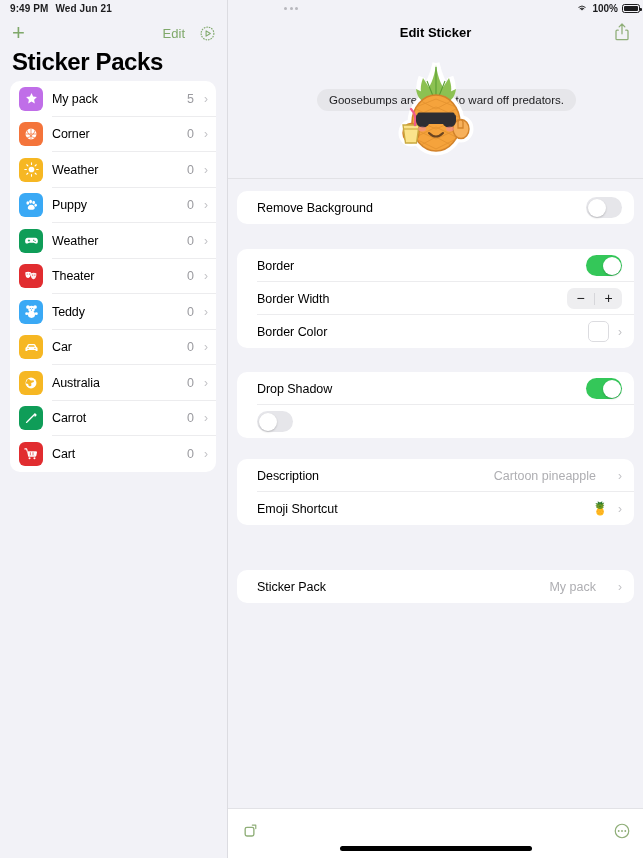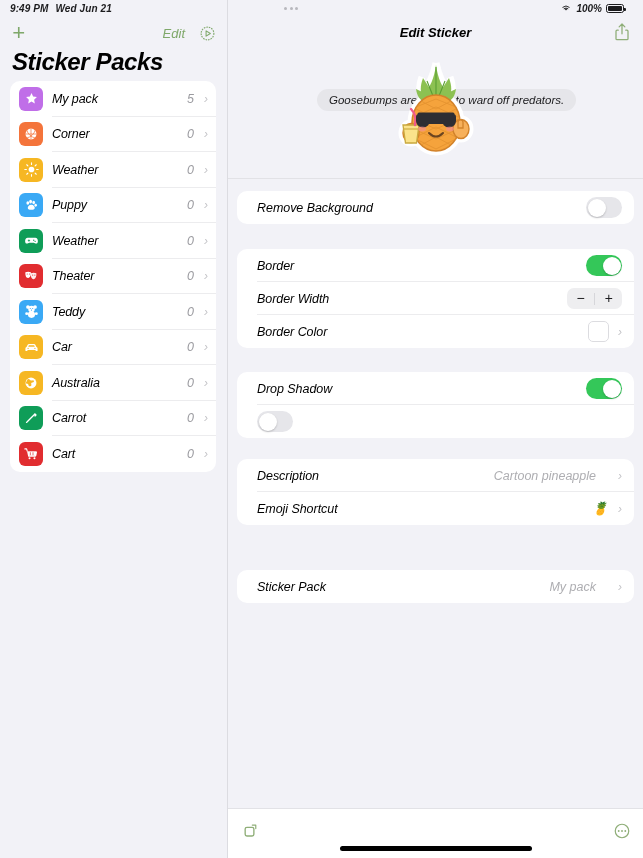--- a/index.html
+++ b/index.html
@@ -3,21 +3,21 @@
 <meta charset="utf-8">
 <style>
   * { box-sizing: border-box; margin: 0; padding: 0; }
   html, body {
     width: 643px; height: 858px;
     font-family: "Liberation Sans", sans-serif;
     background: #f2f2f7;
     overflow: hidden;
     -webkit-font-smoothing: antialiased;
   }
-  #app { position: relative; width: 643px; height: 858px; display: flex; font-style: italic; }
+  #app { position: relative; width: 643px; height: 858px; display: flex; }
 
   
   #sidebar {
     width: 228px; height: 858px;
     background: #f2f2f7;
     position: relative;
     flex: 0 0 228px;
     border-right: 1px solid #dcdce1;
   }
   .status-left {
@@ -65,21 +65,21 @@
   .pack-count { font-size: 12.5px; color: #9b9ba0; margin-right: 10px; }
   .chev {
     color: #c3c3c7; font-size: 12px; line-height: 1; font-weight: 500;
   }
 
   
   #detail {
     flex: 1; height: 858px; position: relative; background: #f2f2f7;
   }
   .status-right {
-    position: absolute; right: 19px; top: 3px;
+    position: absolute; right: 3px; top: 3px;
     display: flex; align-items: center; gap: 4px;
     font-size: 10px; font-weight: 600; color: #1c1c1e;
   }
   .multitask-dots {
     position: absolute; top: 7px; left: 56px;
     display: flex; gap: 2.5px; cursor: pointer;
   }
   .multitask-dots i {
     width: 3px; height: 3px; border-radius: 50%; background: #b8b8bd; display:block;
   }

